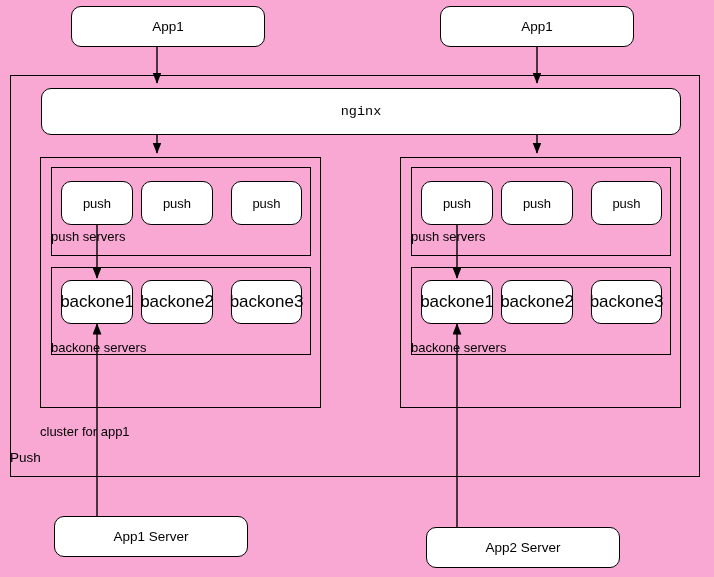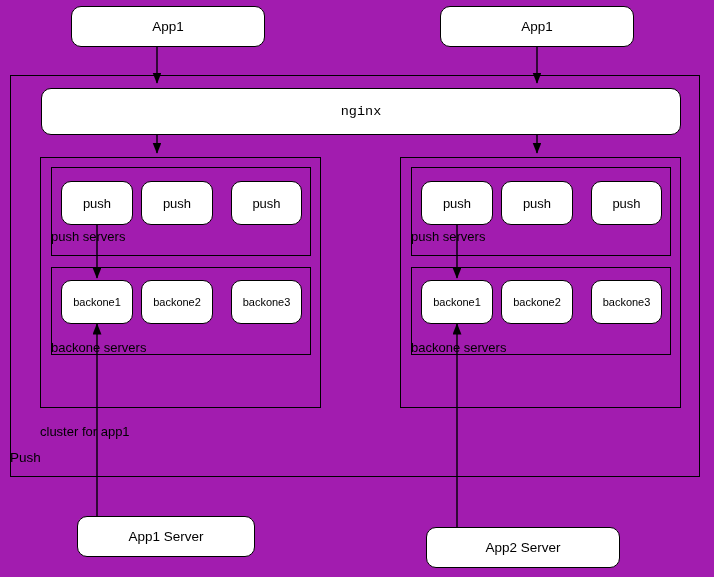--- a/index.html
+++ b/index.html
@@ -8,21 +8,21 @@
     padding: 0;
     background: #ffffff;
   }
   body {
     font-family: "Liberation Sans", sans-serif;
   }
   #canvas {
     position: relative;
     width: 714px;
     height: 577px;
-    background: #a21caf;
+    background: #f9a8d4;
     overflow: hidden;
   }
   svg.edges {
     position: absolute;
     left: 0;
     top: 0;
     width: 714px;
     height: 577px;
     pointer-events: none;
   }
@@ -49,21 +49,21 @@
   .group-label {
     position: absolute;
     left: 0;
     right: 0;
     text-align: left;
     color: #000000;
     white-space: nowrap;
   }
   .fs14 { font-size: 13.5px; }
   .fs13 { font-size: 13px; }
-  .fs12 { font-size: 11px; }
+  .fs12 { font-size: 17px; }
 </style>
 </head>
 <body>
 
 <div id="canvas">
 
   <svg class="edges" viewBox="0 0 714 577" xmlns="http://www.w3.org/2000/svg">
     <defs>
       <marker id="arrow" markerWidth="9" markerHeight="9" refX="7.5" refY="3.2" orient="auto" markerUnits="strokeWidth">
         <path d="M0,0 L8,3.2 L0,6.4 z" fill="#000000"></path>
@@ -168,21 +168,21 @@
   <div class="node rounded fs12" style="left:421px; top:280px; width:72px; height:44px;">
     <span>backone1</span>
   </div>
   <div class="node rounded fs12" style="left:501px; top:280px; width:72px; height:44px;">
     <span>backone2</span>
   </div>
   <div class="node rounded fs12" style="left:591px; top:280px; width:71px; height:44px;">
     <span>backone3</span>
   </div>
 
-  <div class="node rounded fs14" style="left:77px; top:516px; width:178px; height:41px;">
+  <div class="node rounded fs14" style="left:54px; top:516px; width:194px; height:41px;">
     <span>App1 Server</span>
   </div>
 
   <div class="node rounded fs14" style="left:426px; top:527px; width:194px; height:41px;">
     <span>App2 Server</span>
   </div>
 
 </div>
 
 </body></html>

